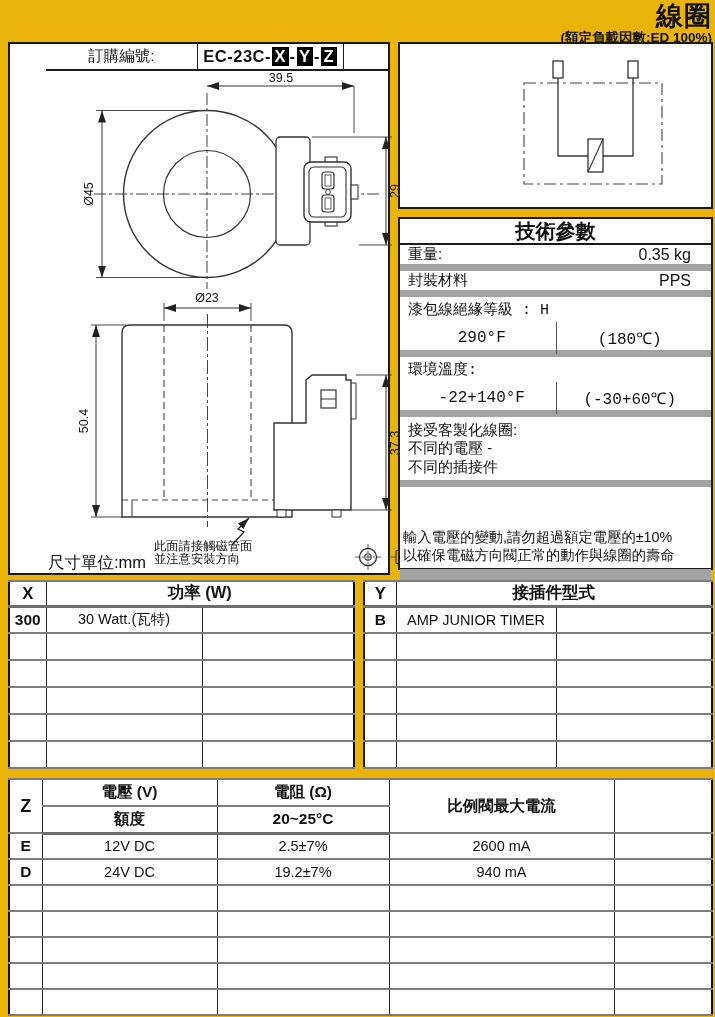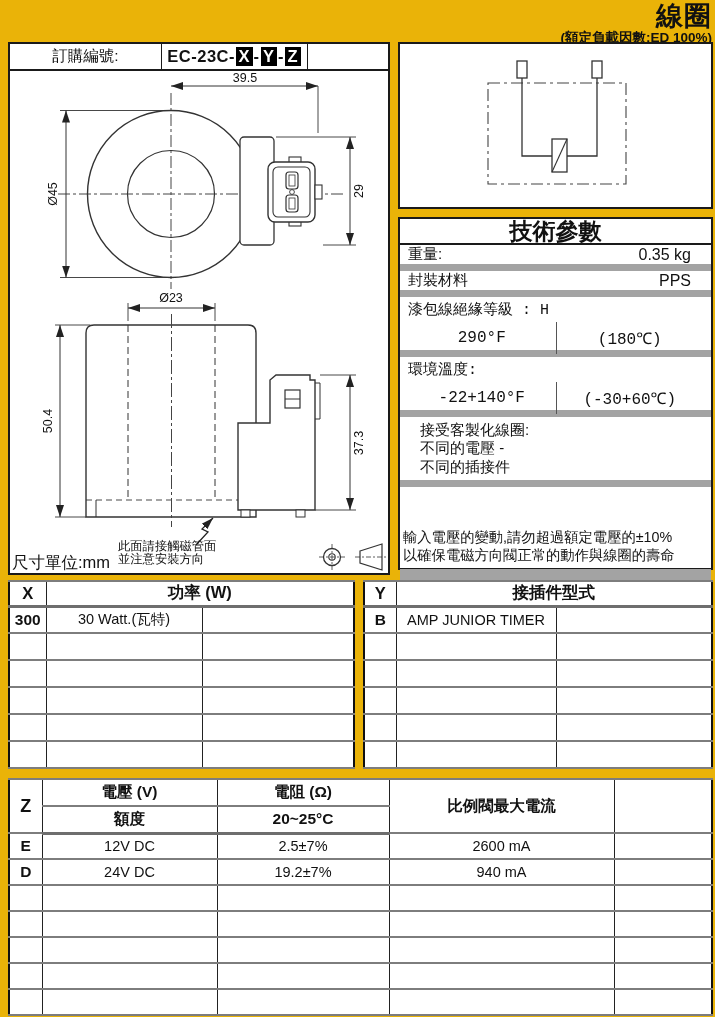--- a/index.html
+++ b/index.html
@@ -1,49 +1,49 @@
 <!DOCTYPE html>
 <html><head>
 <meta charset="utf-8">
 <style>
   html,body { margin:0; padding:0; background:#ffffff; }
   .page {
     position:relative; width:715px; height:1017px; background:#eab308;
     font-family:"Liberation Sans", sans-serif; color:#111; overflow:hidden;
   }
   .abs { position:absolute; }
-  .box { position:absolute; border:2px solid #1a1a1a; box-sizing:border-box; background:#fff; }
+  .box { position:absolute; border:2px solid #1a1a1a; box-sizing:border-box; background:#fff;padding-left:36px; }
 
   
   .title-block { position:absolute; top:2px; right:3px; text-align:right; line-height:1.05; }
   .t1 { font-size:27px; font-weight:bold; letter-spacing:1px; }
   .t2 { font-size:13.5px; font-weight:bold; margin-top:1px; }
 
   
   .order-row { display:flex; height:27px; border-bottom:2px solid #1a1a1a; box-sizing:border-box; }
   .order-cell { display:flex; align-items:center; justify-content:center; box-sizing:border-box; height:100%; }
   .order-label { width:152px; border-right:1.5px solid #1a1a1a; font-size:15.5px; }
   .order-code  { width:146px; border-right:1.5px solid #1a1a1a; font-weight:bold; font-size:16.5px; letter-spacing:0.5px; }
   .order-rest  { flex:1; }
   .code-box { background:#000; color:#fff; padding:0 2.5px; margin:0 1px; display:inline-block; line-height:1.15; }
 
   
   .tp { position:absolute; left:398px; top:217px; width:315px; height:353px;
         border:2px solid #1a1a1a; box-sizing:border-box; background:#fff;
         display:flex; flex-direction:column; font-size:15px; }
-  .tp-title { height:26px; border-bottom:2px solid #1a1a1a; font-weight:bold; font-size:23px;
+  .tp-title { height:26px; border-bottom:2px solid #1a1a1a; font-weight:bold; font-size:20px;
               display:flex; align-items:center; justify-content:center; box-sizing:border-box;font-family:Liberation Serif, serif; }
   .tp-row { border-bottom:7px solid #a3a3a3; box-sizing:border-box; padding:0 8px; }
   .tp-kv { display:flex; align-items:center; justify-content:space-between; height:28px; }
   .tp-kv .v { font-size:16px; padding-right:12px; }
   .tp-two { padding:3px 8px 0 8px; height:60px;font-family:Liberation Mono, monospace; }
   .tp-sub { display:flex; margin-top:3px; height:32px; }
   .tp-sub > div { width:50%; display:flex; align-items:center; justify-content:center; font-size:16px; box-sizing:border-box; }
   .tp-sub > div:last-child { border-left:1.5px solid #555; }
-  .tp-lines { padding:4px 20px; line-height:1.22; }
+  .tp-lines { padding:4px 8px; line-height:1.22; }
   .tp-warn { font-size:14.3px; padding:4px 3px; line-height:1.25;margin-top:38px; }
   .tp-empty { height:21px; }
   .tp-last { border-bottom:none; display:flex; align-items:center; flex:1; }
 
   
   table.spec { border-collapse:collapse; table-layout:fixed; width:100%; background:#fff;
                border:2.5px solid #111; }
   .spec th, .spec td { box-sizing:border-box; text-align:center; vertical-align:middle; padding:0;
                border-left:1.5px solid #222; border-right:1.5px solid #222;
                border-top:2px solid #7d7d7d; border-bottom:2px solid #7d7d7d;

